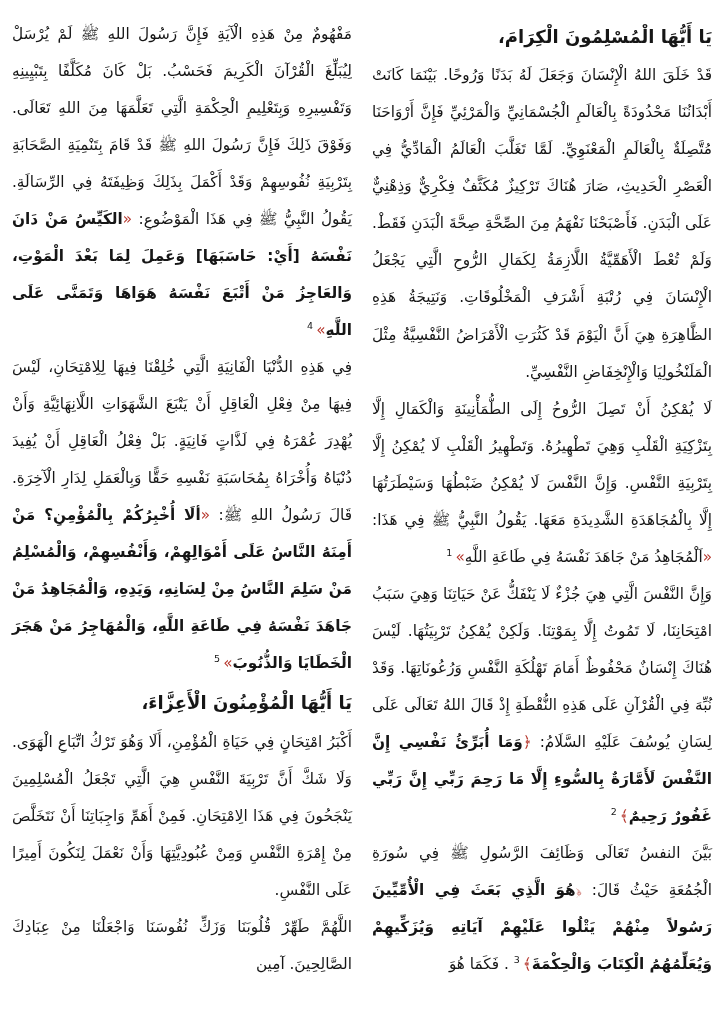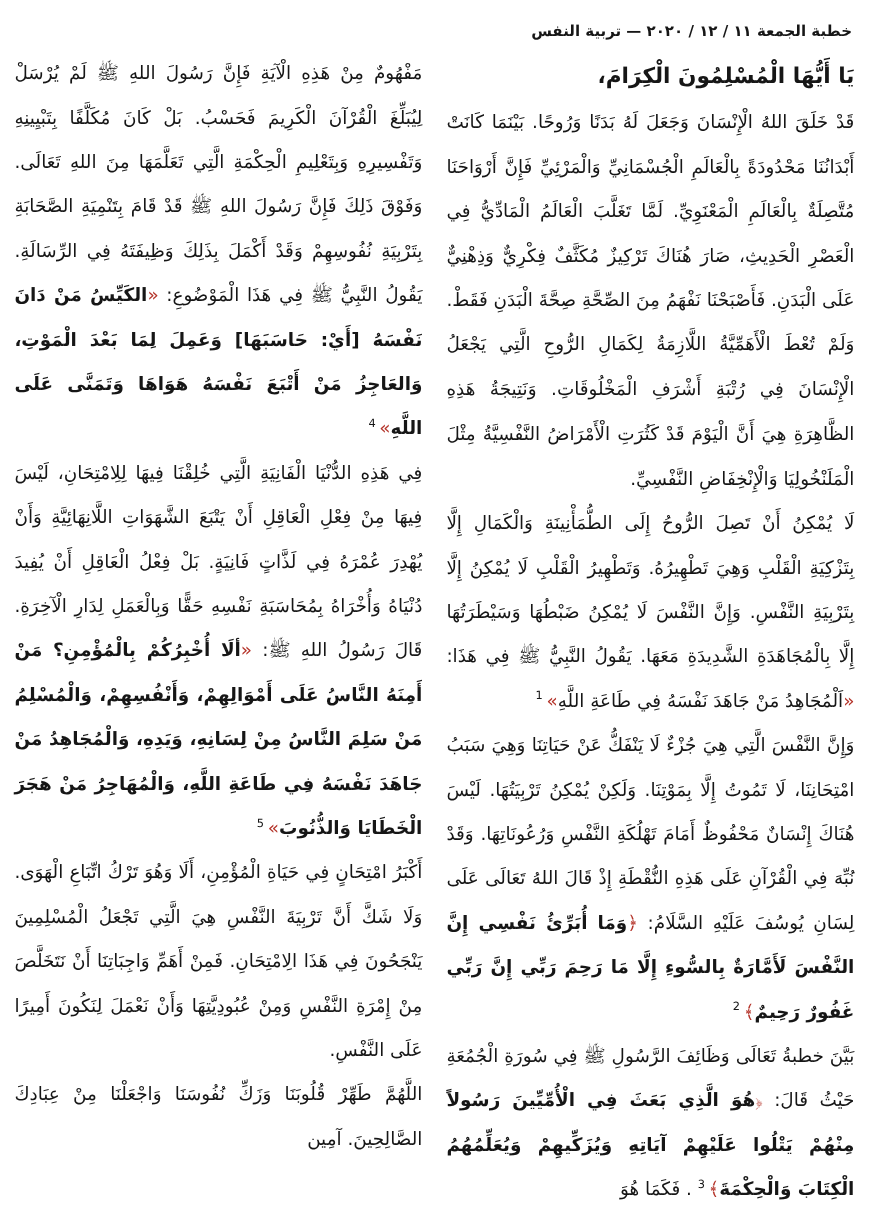--- a/index.html
+++ b/index.html
@@ -14,39 +14,39 @@
   .heading{font-size:18px;font-weight:bold;line-height:2.3;}
   .bold{font-weight:bold;}
   .red{color:#b5352b;}
   sup{font-size:9.5px;line-height:0;}
 </style>
 </head>
 <body>
 
 <div class="page">
 
-  <div class="doc-header">خطبة الجمعة ١١ / ١٢ / ٢٠٢٠ — تربية النفس</div>
 
   <div class="columns">
 
     <div class="col">
       <div class="blocks">
           <div class="block heading"><span class="bold">يَا أَيُّهَا الْمُسْلِمُونَ الْكِرَامَ،</span></div>
           <div class="block para"><span>قَدْ خَلَقَ اللهُ الْإِنْسَانَ وَجَعَلَ لَهُ بَدَنًا وَرُوحًا. بَيْنَمَا كَانَتْ أَبْدَانُنَا مَحْدُودَةً بِالْعَالَمِ الْجُسْمَانِيِّ وَالْمَرْئِيِّ فَإِنَّ أَرْوَاحَنَا مُتَّصِلَةٌ بِالْعَالَمِ الْمَعْنَوِيِّ. لَمَّا تَغَلَّبَ الْعَالَمُ الْمَادِّيُّ فِي الْعَصْرِ الْحَدِيثِ، صَارَ هُنَاكَ تَرْكِيزٌ مُكَثَّفٌ فِكْرِيٌّ وَذِهْنِيٌّ عَلَى الْبَدَنِ. فَأَصْبَحْنَا نَفْهَمُ مِنَ الصِّحَّةِ صِحَّةَ الْبَدَنِ فَقَطْ. وَلَمْ تُعْطَ الْأَهَمِّيَّةُ اللَّازِمَةُ لِكَمَالِ الرُّوحِ الَّتِي يَجْعَلُ الْإِنْسَانَ فِي رُتْبَةِ أَشْرَفِ الْمَخْلُوقَاتِ. وَنَتِيجَةُ هَذِهِ الظَّاهِرَةِ هِيَ أَنَّ الْيَوْمَ قَدْ كَثُرَتِ الْأَمْرَاضُ النَّفْسِيَّةُ مِثْلَ الْمَلَنْخُولِيَا وَالْإِنْخِفَاضِ النَّفْسِيِّ.</span></div>
           <div class="block para"><span>لَا يُمْكِنُ أَنْ تَصِلَ الرُّوحُ إِلَى الطُّمَأْنِينَةِ وَالْكَمَالِ إِلَّا بِتَزْكِيَةِ الْقَلْبِ وَهِيَ تَطْهِيرُهُ. وَتَطْهِيرُ الْقَلْبِ لَا يُمْكِنُ إِلَّا بِتَرْبِيَةِ النَّفْسِ. وَإِنَّ النَّفْسَ لَا يُمْكِنُ ضَبْطُهَا وَسَيْطَرَتُهَا إِلَّا بِالْمُجَاهَدَةِ الشَّدِيدَةِ مَعَهَا. يَقُولُ النَّبِيُّ ﷺ فِي هَذَا: </span><span class="red">«</span><span>اَلْمُجَاهِدُ مَنْ جَاهَدَ نَفْسَهُ فِي طَاعَةِ اللَّهِ</span><span class="red">»</span><sup> 1</sup></div>
           <div class="block para"><span>وَإِنَّ النَّفْسَ الَّتِي هِيَ جُزْءٌ لَا يَنْفَكُّ عَنْ حَيَاتِنَا وَهِيَ سَبَبُ امْتِحَانِنَا، لَا تَمُوتُ إِلَّا بِمَوْتِنَا. وَلَكِنْ يُمْكِنُ تَرْبِيَتُهَا. لَيْسَ هُنَاكَ إِنْسَانٌ مَحْفُوظٌ أَمَامَ تَهْلُكَةِ النَّفْسِ وَرُعُونَاتِهَا. وَقَدْ نُبِّهَ فِي الْقُرْآنِ عَلَى هَذِهِ النُّقْطَةِ إِذْ قَالَ اللهُ تَعَالَى عَلَى لِسَانِ يُوسُفَ عَلَيْهِ السَّلَامُ: </span><span class="red">﴿</span><span class="bold">وَمَا أُبَرِّئُ نَفْسِي إِنَّ النَّفْسَ لَأَمَّارَةٌ بِالسُّوءِ إِلَّا مَا رَحِمَ رَبِّي إِنَّ رَبِّي غَفُورٌ رَحِيمٌ</span><span class="red">﴾</span><sup> 2</sup></div>
-          <div class="block para"><span>بَيَّنَ خطبةُ تَعَالَى وَظَائِفَ الرَّسُولِ ﷺ فِي سُورَةِ الْجُمُعَةِ حَيْثُ قَالَ: </span><span class="red">﴿</span><span class="bold">هُوَ الَّذِي بَعَثَ فِي الْأُمِّيِّينَ رَسُولاً مِنْهُمْ يَتْلُوا عَلَيْهِمْ آيَاتِهِ وَيُزَكِّيهِمْ وَيُعَلِّمُهُمُ الْكِتَابَ وَالْحِكْمَةَ</span><span class="red">﴾</span><sup> 3</sup><span> . فَكَمَا هُوَ</span></div>
+          <div class="block para"><span>بَيَّنَ النفسُ تَعَالَى وَظَائِفَ الرَّسُولِ ﷺ فِي سُورَةِ الْجُمُعَةِ حَيْثُ قَالَ: </span><span class="red">﴿</span><span class="bold">هُوَ الَّذِي بَعَثَ فِي الْأُمِّيِّينَ رَسُولاً مِنْهُمْ يَتْلُوا عَلَيْهِمْ آيَاتِهِ وَيُزَكِّيهِمْ وَيُعَلِّمُهُمُ الْكِتَابَ وَالْحِكْمَةَ</span><span class="red">﴾</span><sup> 3</sup><span> . فَكَمَا هُوَ</span></div>
         </div>
 
     </div>
 
     <div class="col">
       <div class="blocks">
           <div class="block para"><span>مَفْهُومٌ مِنْ هَذِهِ الْآيَةِ فَإِنَّ رَسُولَ اللهِ ﷺ لَمْ يُرْسَلْ لِيُبَلِّغَ الْقُرْآنَ الْكَرِيمَ فَحَسْبُ. بَلْ كَانَ مُكَلَّفًا بِتَبْيِينِهِ وَتَفْسِيرِهِ وَبِتَعْلِيمِ الْحِكْمَةِ الَّتِي تَعَلَّمَهَا مِنَ اللهِ تَعَالَى. وَفَوْقَ ذَلِكَ فَإِنَّ رَسُولَ اللهِ ﷺ قَدْ قَامَ بِتَنْمِيَةِ الصَّحَابَةِ بِتَرْبِيَةِ نُفُوسِهِمْ وَقَدْ أَكْمَلَ بِذَلِكَ وَظِيفَتَهُ فِي الرِّسَالَةِ. يَقُولُ النَّبِيُّ ﷺ فِي هَذَا الْمَوْضُوعِ: </span><span class="red">«</span><span class="bold">الكَيِّسُ مَنْ دَانَ نَفْسَهُ [أَيْ: حَاسَبَهَا] وَعَمِلَ لِمَا بَعْدَ الْمَوْتِ، وَالعَاجِزُ مَنْ أَتْبَعَ نَفْسَهُ هَوَاهَا وَتَمَنَّى عَلَى اللَّهِ</span><span class="red">»</span><sup> 4</sup></div>
           <div class="block para"><span>فِي هَذِهِ الدُّنْيَا الْفَانِيَةِ الَّتِي خُلِقْنَا فِيهَا لِلِامْتِحَانِ، لَيْسَ فِيهَا مِنْ فِعْلِ الْعَاقِلِ أَنْ يَتْبَعَ الشَّهَوَاتِ اللَّانِهَائِيَّةِ وَأَنْ يُهْدِرَ عُمْرَهُ فِي لَذَّاتٍ فَانِيَةٍ. بَلْ فِعْلُ الْعَاقِلِ أَنْ يُفِيدَ دُنْيَاهُ وَأُخْرَاهُ بِمُحَاسَبَةِ نَفْسِهِ حَقًّا وَبِالْعَمَلِ لِدَارِ الْآخِرَةِ. قَالَ رَسُولُ اللهِ ﷺ: </span><span class="red">«</span><span class="bold">ألَا أُخْبِرُكُمْ بِالْمُؤْمِنِ؟ مَنْ أَمِنَهُ النَّاسُ عَلَى أَمْوَالِهِمْ، وَأَنْفُسِهِمْ، وَالْمُسْلِمُ مَنْ سَلِمَ النَّاسُ مِنْ لِسَانِهِ، وَيَدِهِ، وَالْمُجَاهِدُ مَنْ جَاهَدَ نَفْسَهُ فِي طَاعَةِ اللَّهِ، وَالْمُهَاجِرُ مَنْ هَجَرَ الْخَطَايَا وَالذُّنُوبَ</span><span class="red">»</span><sup> 5</sup></div>
+          <div class="block heading"><span class="bold">يَا أَيُّهَا الْمُؤْمِنُونَ الْأَعِزَّاءَ،</span></div>
           <div class="block para"><span>أَكْبَرُ امْتِحَانٍ فِي حَيَاةِ الْمُؤْمِنِ، أَلَا وَهُوَ تَرْكُ اتِّبَاعِ الْهَوَى. وَلَا شَكَّ أَنَّ تَرْبِيَةَ النَّفْسِ هِيَ الَّتِي تَجْعَلُ الْمُسْلِمِينَ يَنْجَحُونَ فِي هَذَا الِامْتِحَانِ. فَمِنْ أَهَمِّ وَاجِبَاتِنَا أَنْ نَتَخَلَّصَ مِنْ إِمْرَةِ النَّفْسِ وَمِنْ عُبُودِيَّتِهَا وَأَنْ نَعْمَلَ لِنَكُونَ أَمِيرًا عَلَى النَّفْسِ.</span></div>
           <div class="block para"><span>اللَّهُمَّ طَهِّرْ قُلُوبَنَا وَزَكِّ نُفُوسَنَا وَاجْعَلْنَا مِنْ عِبَادِكَ الصَّالِحِينَ. آمِين</span></div>
         </div>
 
     </div>
 
   </div>
 </div>
 
 </body></html>

